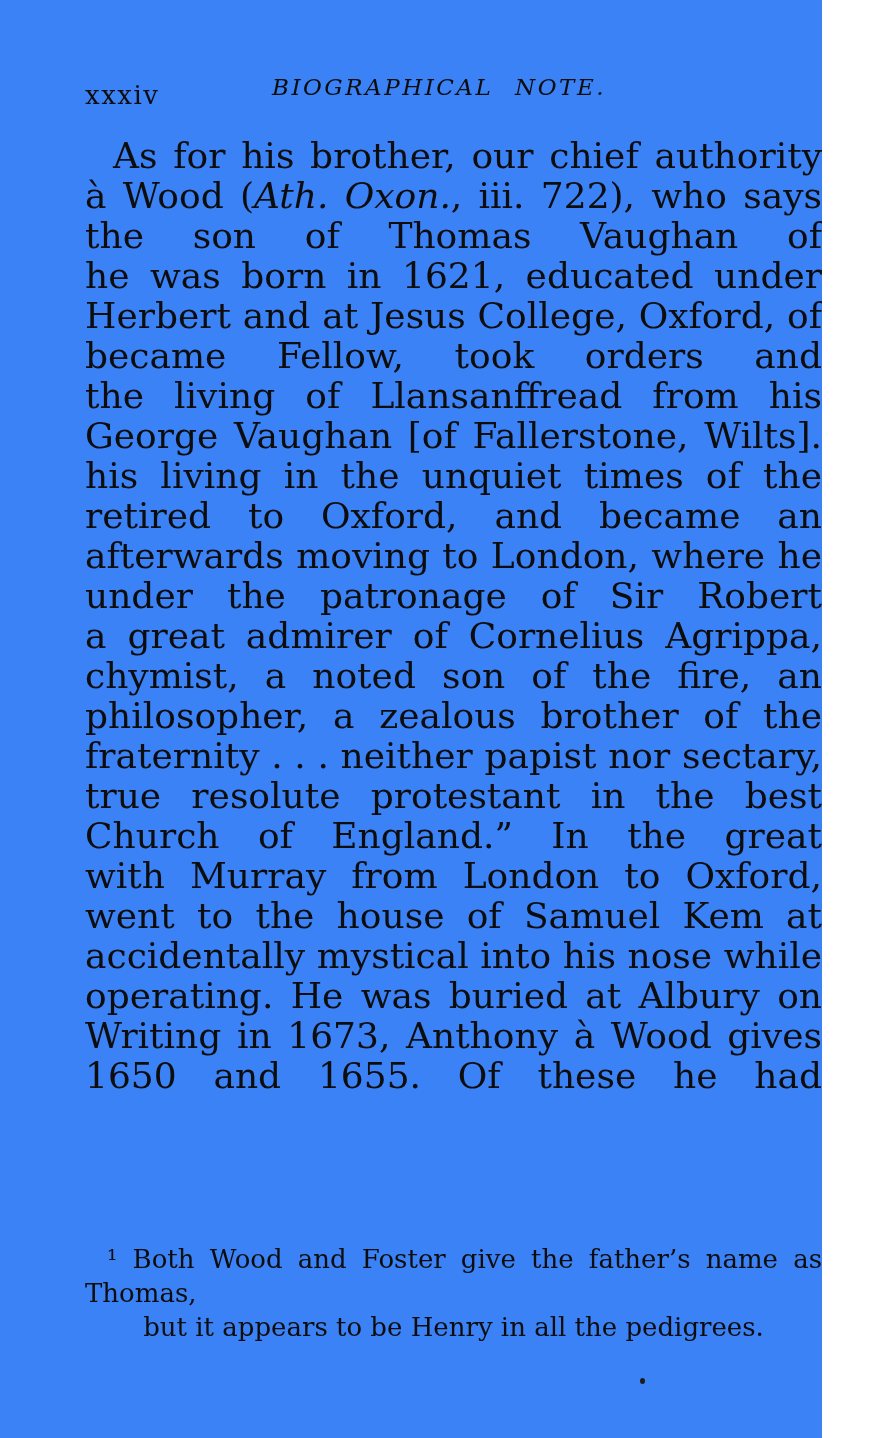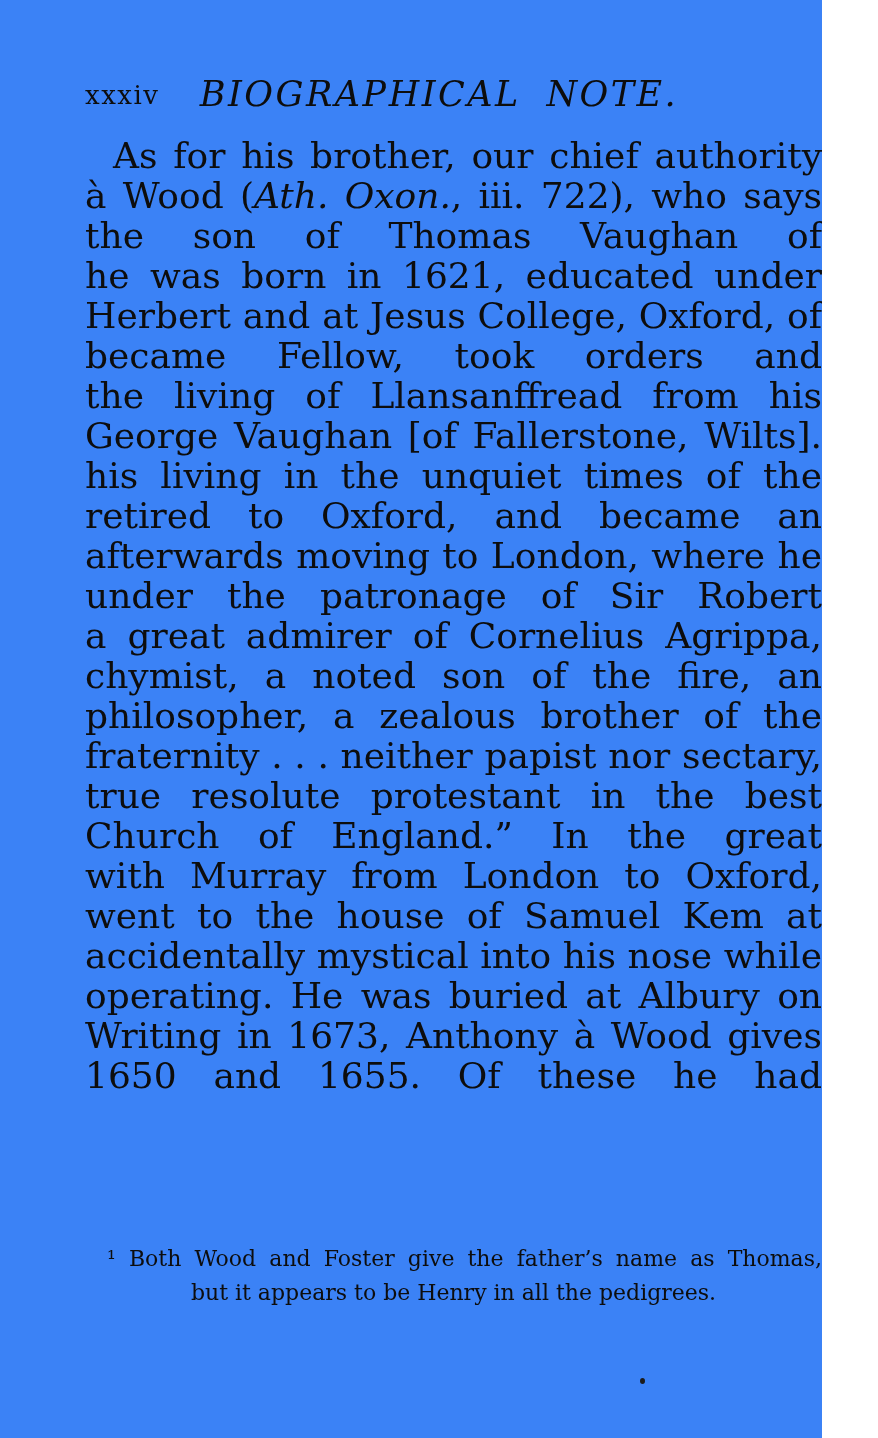--- a/index.html
+++ b/index.html
@@ -29,21 +29,21 @@
     top: 6px;
     font-size: 26px;
     letter-spacing: 1.5px;
   }
   .running-title {
     position: absolute;
     left: 50%;
     transform: translateX(-50%);
     top: 0;
     font-style: italic;
-    font-size: 35px;
+    font-size: 23px;
     letter-spacing: 2.5px;
     word-spacing: 12px;
     white-space: nowrap;
   }
   .body-block {
     position: absolute;
     left: 85px;
     top: 136px;
     width: 737px;
   }
@@ -63,21 +63,21 @@
     font-style: italic;
   }
   .footnote {
     position: absolute;
     left: 85px;
     top: 1242px;
     width: 737px;
   }
   .fline {
     line-height: 34px;
-    font-size: 22px;
+    font-size: 26px;
   }
   .fline.justified {
     text-align: justify;
     text-align-last: justify;
     text-indent: 22px;
   }
   .fline.plain {
     text-align: center;
   }
   .artifact-dash {

